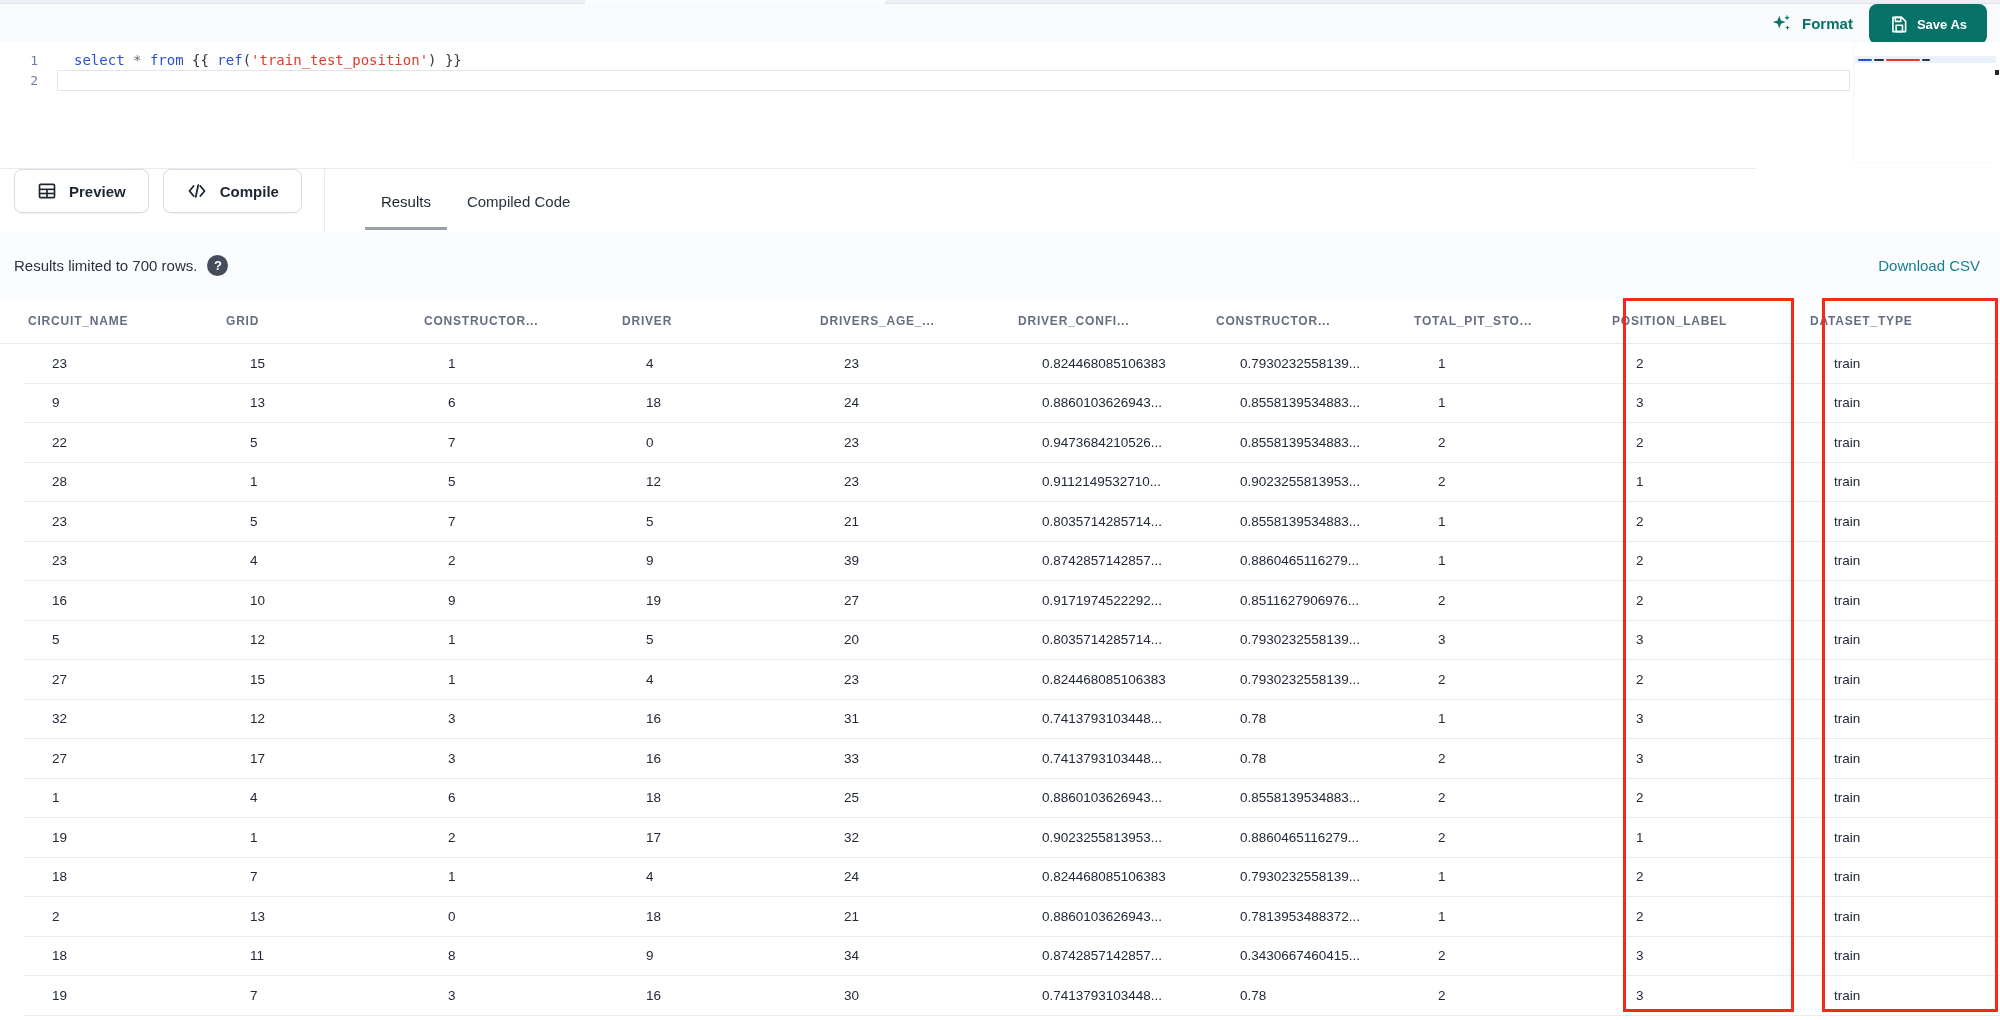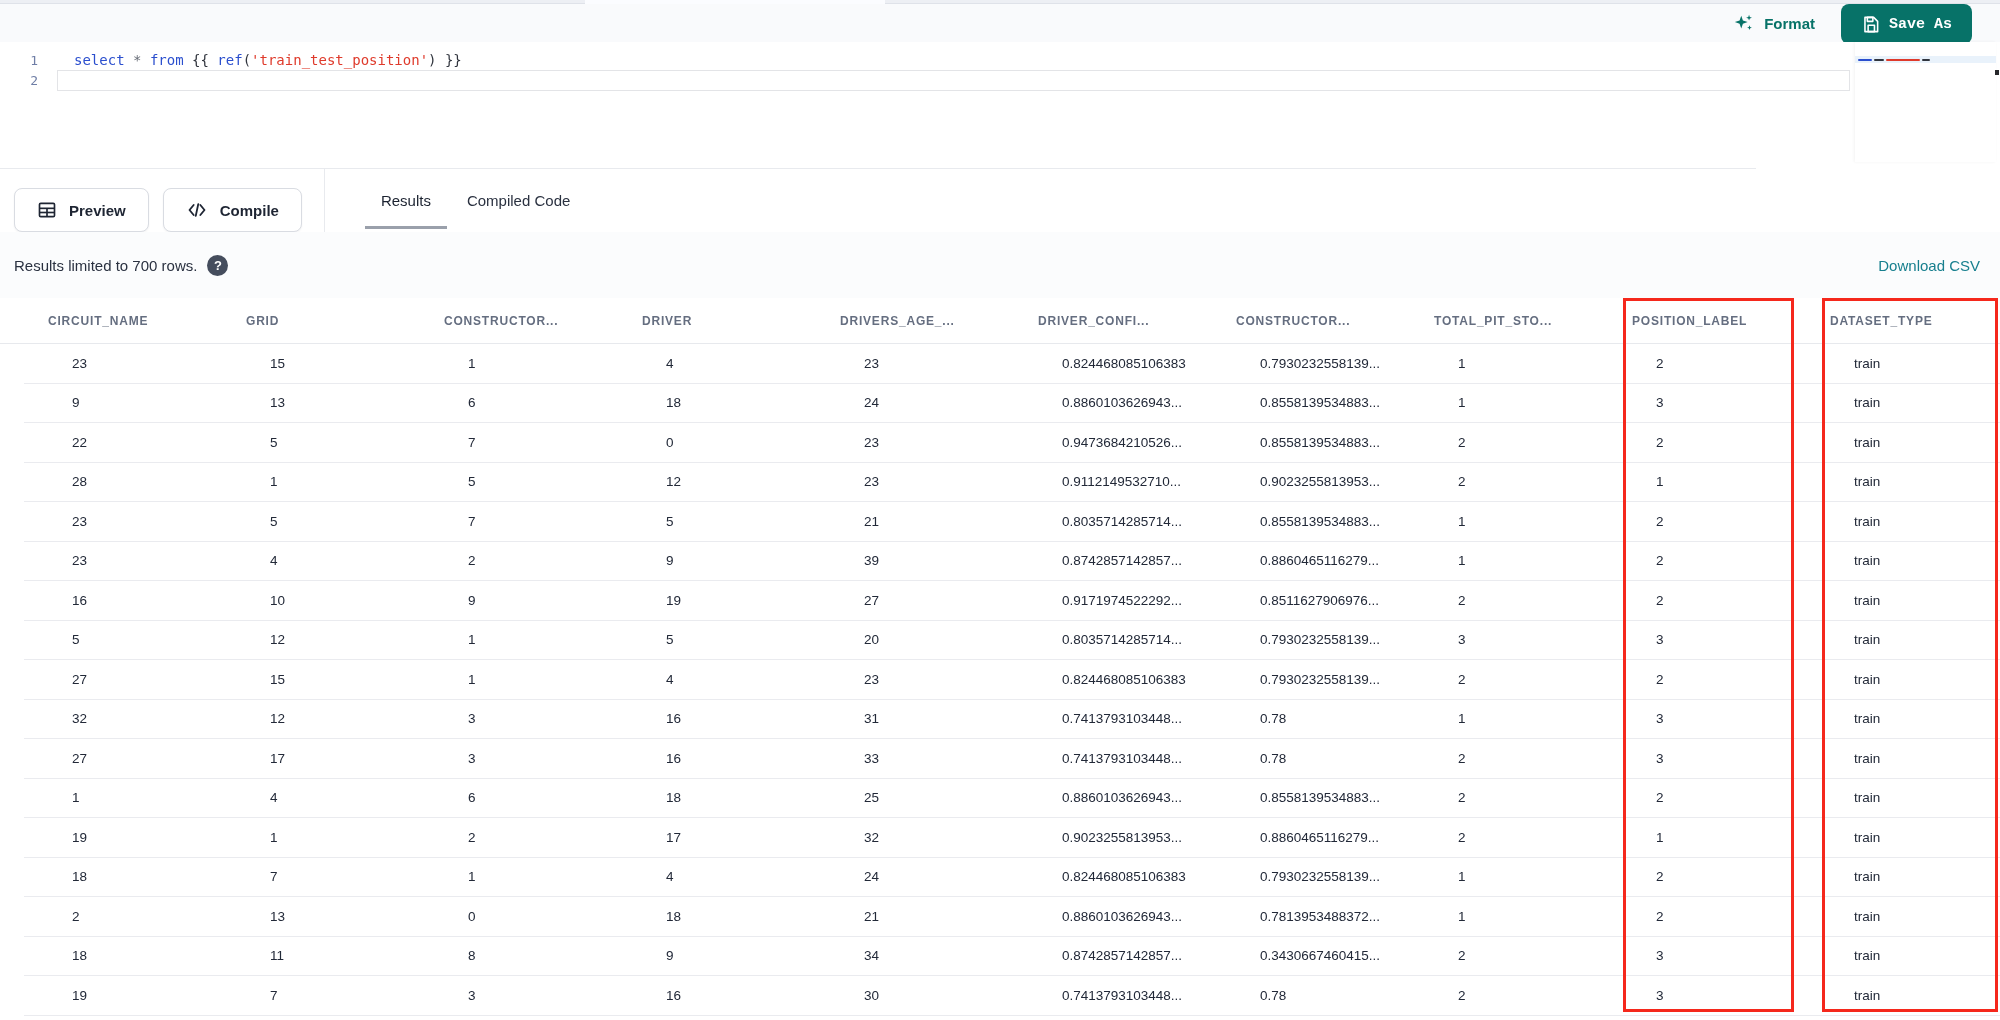--- a/index.html
+++ b/index.html
@@ -8,26 +8,26 @@
   .screen { position:relative; width:2000px; height:1020px; background:#fff; }
 
   
   .tabstrip { position:absolute; top:0; left:0; width:2000px; height:4px;
     background:#edeff4; box-shadow:inset 0 -1px 0 #dfe2e9; }
   .tabstrip-active { position:absolute; left:585px; width:300px; height:4px; background:#fbfcff; }
 
   
   .toolbar { position:absolute; top:4px; left:0; width:2000px; height:38px;
     background:#f9fafc; display:flex; align-items:center; justify-content:flex-end; }
-  .toolbar-right { display:flex; align-items:center; gap:26px; padding-right:28px; }
+  .toolbar-right { display:flex; align-items:center; gap:16px; padding-right:13px; }
   .format-btn { display:flex; align-items:center; gap:9px; background:none; border:none;
     color:var(--teal); font-size:15px; font-weight:600; cursor:pointer; font-family:inherit; }
   .saveas-btn { display:flex; align-items:center; gap:9px; background:var(--teal); border:none;
-    color:#fff; font-size:15px; font-weight:700; border-radius:8px; height:40px; padding:0 20px;
-    cursor:pointer; position:relative; top:1px; font-family:Liberation Mono, monospace; }
+    color:#fff; font-size:13px; font-weight:700; border-radius:8px; height:40px; padding:0 20px;
+    cursor:pointer; position:relative; top:1px; font-family:Liberation Sans, sans-serif; }
 
   
   .editor { position:absolute; top:42px; left:0; width:2000px; height:126px; background:#fff; }
   .line { position:relative; height:20px; display:flex; align-items:center; }
   .line1 { margin-top:8px; }
   .gutter { width:38px; text-align:right; color:#6f7ea6; font-family:"DejaVu Sans Mono", monospace;
     font-size:13px; flex:0 0 38px; }
   .code { margin-left:36px; font-family:"DejaVu Sans Mono", monospace; font-size:14px;
     white-space:pre; color:#31353e; }
   .tok-keyword { color:#2b4fce; }
@@ -43,21 +43,21 @@
     display:flex; align-items:center; gap:2px; padding-left:3px; }
   .minimap-line i { display:block; height:2px; border-radius:1px; }
   .minimap-line .m1 { width:14px; background:#2b4fce; }
   .minimap-line .m2 { width:10px; background:#31353e; }
   .minimap-line .m3 { width:34px; background:#df3a2b; }
   .minimap-line .m4 { width:8px; background:#31353e; }
   .scroll-dot { position:absolute; top:28px; right:1px; width:4px; height:5px; background:#27282b; }
 
   
   .action-bar { position:absolute; top:168px; left:0; width:1756px; height:64px; background:#fff;
-    border-top:1px solid #e8eaee; display:flex; align-items:flex-end; }
+    border-top:1px solid #e8eaee; display:flex; align-items:flex-start; }
   .ghost-btn { display:flex; align-items:center; gap:12px; background:#fff;
     border:1px solid #d9dce2; border-radius:8px; height:44px; padding:0 22px; margin-left:14px;
     font-size:15px; font-weight:600; color:#1e2533; cursor:pointer;
     box-shadow:0 1px 2px rgba(30,37,51,0.06); font-family:inherit; }
   .vdivider { width:1px; height:64px; background:#e8eaee; margin-left:22px; }
   .tabs { display:flex; height:64px; margin-left:38px; }
   .tab { position:relative; display:flex; align-items:center; padding:0 18px; font-size:15px;
     color:#2a3140; cursor:pointer; }
   .tab.active { font-weight:400; color:#1b2230; }
   .tab.active::after { content:""; position:absolute; left:2px; right:2px; bottom:3px; height:3px;
@@ -68,21 +68,21 @@
     display:flex; align-items:center; padding:0 14px; }
   .results-text { font-size:15px; color:#2a3140; }
   .help-icon { width:21px; height:21px; border-radius:50%; background:#454d5d; color:#fff;
     font-size:13px; font-weight:700; display:inline-flex; align-items:center; justify-content:center;
     margin-left:10px; cursor:pointer; }
   .download { margin-left:auto; margin-right:6px; color:var(--link); font-size:15px; cursor:pointer;
     text-decoration:none; }
 
   
   .table-wrap { position:absolute; top:298px; left:0; width:2000px; height:722px; background:#fff; }
-  .thead, .tr { display:grid; grid-template-columns:repeat(9,198px) 1fr; padding-left:48px;
+  .thead, .tr { display:grid; grid-template-columns:repeat(9,198px) 1fr; padding-left:28px;
     align-items:center; }
   .thead { height:46px; border-bottom:1px solid #e7e9ed; background:#fff; }
   .th { font-size:12px; font-weight:700; letter-spacing:0.8px; color:#656e80;
     white-space:nowrap; overflow:hidden; }
   .tr { height:39.5px; border-bottom:1px solid #eaebef; background:#fff;margin-left:24px; }
   .td { font-size:13.5px; color:#222938; white-space:nowrap; overflow:hidden; }
 
   
   .redbox { position:absolute; top:0; border:3px solid var(--red); background:transparent;
     pointer-events:none; }

